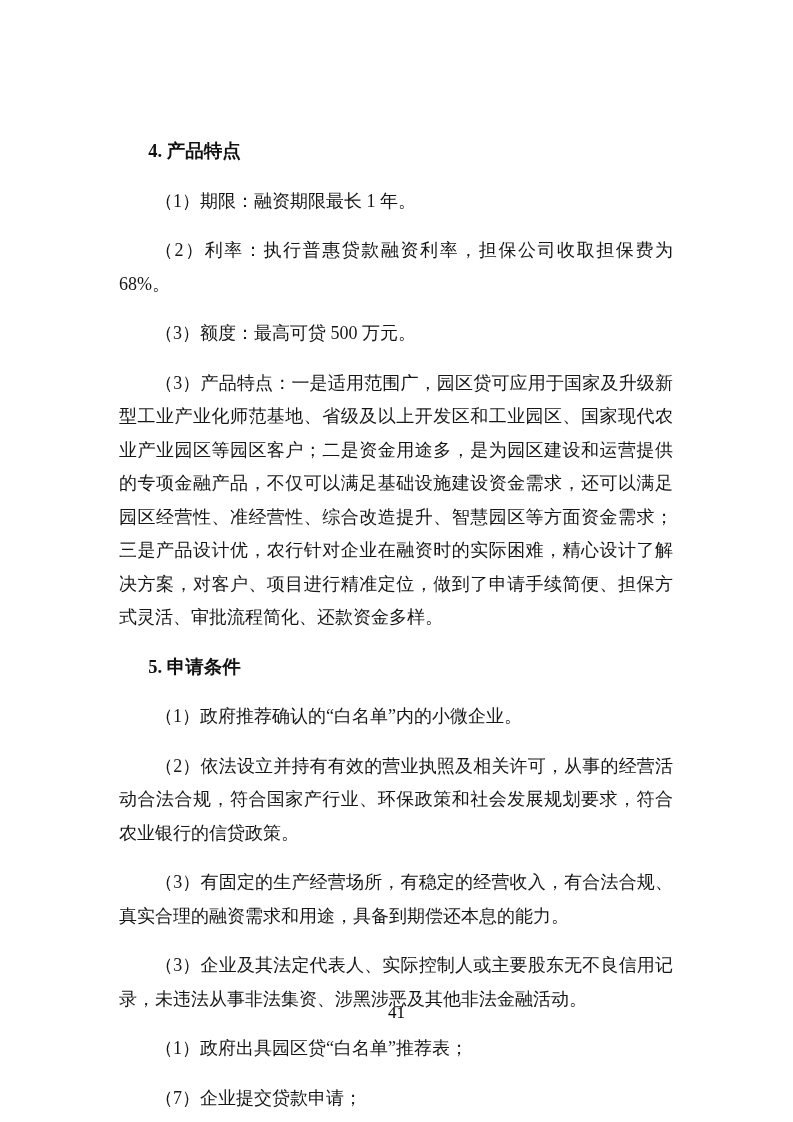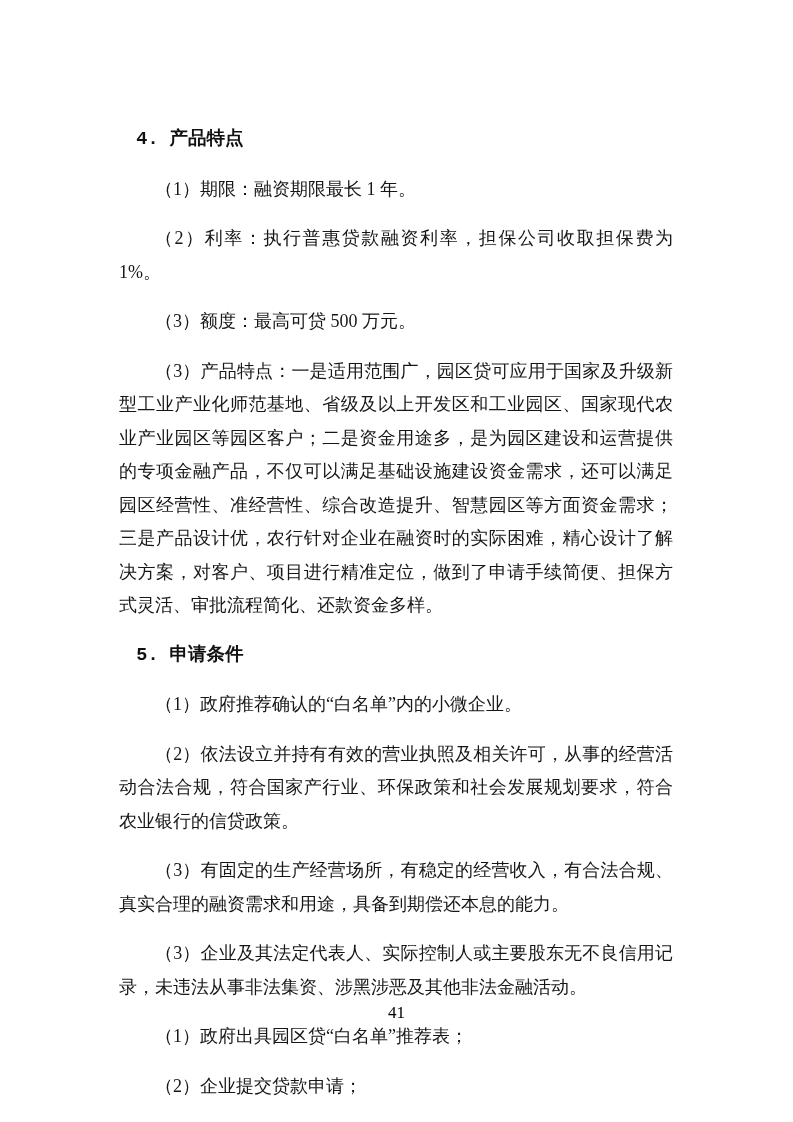--- a/index.html
+++ b/index.html
@@ -24,22 +24,22 @@
   .para {
     margin: 16px;
     font-family: "Liberation Serif", "DejaVu Serif", serif;
     font-size: 18px;
     line-height: 33.5px;
     text-indent: 2em;
     text-align: justify;
     color: #161616;
   }
   .heading {
-    margin: 0;
-    font-family: Liberation Mono, monospace;
+    margin: 12px;
+    font-family: Liberation Serif, serif;
     font-weight: bold;
     font-size: 18.5px;
     line-height: 33.5px;
     text-indent: 1.8em;
     text-align: left;
     color: #111111;
   }
   .page-number {
     position: absolute;
     left: 0;
@@ -52,25 +52,25 @@
     color: #000000;
   }
 </style>
 </head>
 <body>
 
 <div class="page">
   <div class="content">
     <h2 class="heading">4. 产品特点</h2>
     <p class="para">（1）期限：融资期限最长 1 年。</p>
-    <p class="para">（2）利率：执行普惠贷款融资利率，担保公司收取担保费为 1%。</p>
+    <p class="para">（2）利率：执行普惠贷款融资利率，担保公司收取担保费为 68%。</p>
     <p class="para">（3）额度：最高可贷 500 万元。</p>
     <p class="para">（3）产品特点：一是适用范围广，园区贷可应用于国家及升级新型工业产业化师范基地、省级及以上开发区和工业园区、国家现代农业产业园区等园区客户；二是资金用途多，是为园区建设和运营提供的专项金融产品，不仅可以满足基础设施建设资金需求，还可以满足园区经营性、准经营性、综合改造提升、智慧园区等方面资金需求；三是产品设计优，农行针对企业在融资时的实际困难，精心设计了解决方案，对客户、项目进行精准定位，做到了申请手续简便、担保方式灵活、审批流程简化、还款资金多样。</p>
     <h2 class="heading">5. 申请条件</h2>
     <p class="para">（1）政府推荐确认的“白名单”内的小微企业。</p>
     <p class="para">（2）依法设立并持有有效的营业执照及相关许可，从事的经营活动合法合规，符合国家产行业、环保政策和社会发展规划要求，符合农业银行的信贷政策。</p>
     <p class="para">（3）有固定的生产经营场所，有稳定的经营收入，有合法合规、真实合理的融资需求和用途，具备到期偿还本息的能力。</p>
     <p class="para">（3）企业及其法定代表人、实际控制人或主要股东无不良信用记录，未违法从事非法集资、涉黑涉恶及其他非法金融活动。</p>
     <p class="para">（1）政府出具园区贷“白名单”推荐表；</p>
-    <p class="para">（2）企业提交贷款申请；</p>
+    <p class="para">（7）企业提交贷款申请；</p>
   </div>
   <div class="page-number">41</div>
 </div>
 
 </body></html>

